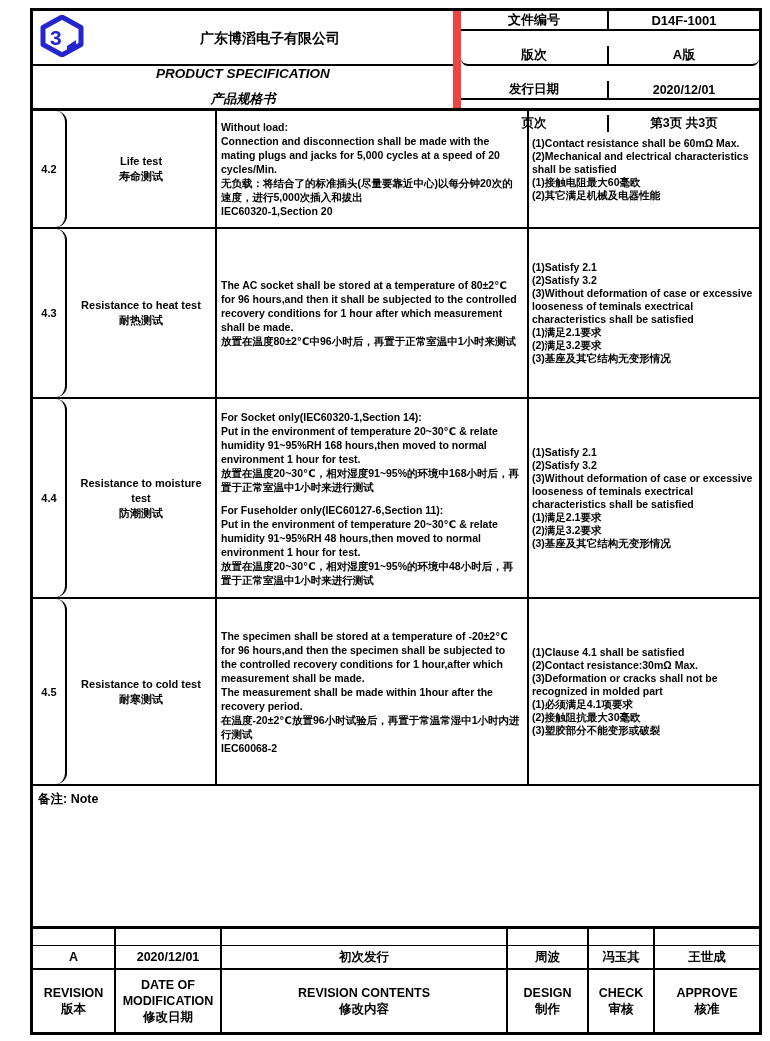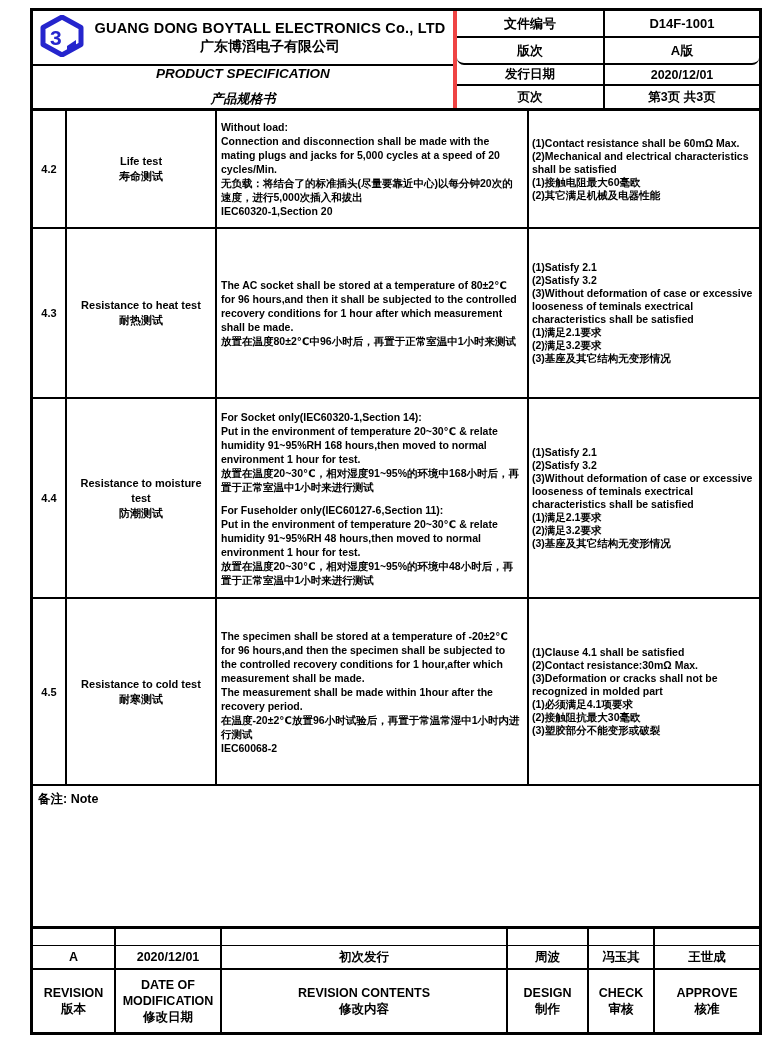--- a/index.html
+++ b/index.html
@@ -13,34 +13,34 @@
   .header { height:100px; display:flex; border-bottom:3px solid #000; flex:none; }
   .header-left { width:420px; display:flex; flex-direction:column; }
   .company-block { height:58px; border-bottom:2px solid #000; display:flex; align-items:center; padding:0 6px; }
   .logo { flex:none; margin-right:8px; }
   .company-names { flex:1; text-align:center; }
   .company-en { font-weight:bold; font-size:14.5px; letter-spacing:.2px; }
   .company-zh { font-weight:bold; font-size:14px; margin-top:2px; }
   .title-block { flex:1; display:flex; flex-direction:column; justify-content:center; text-align:center;font-style:italic; }
   .title-en { font-weight:bold; font-size:13.5px; }
   .title-zh { font-weight:bold; font-size:13px; margin-top:9px; }
-  .header-right { flex:1; border-left:4px solid #ef4444; display:flex; flex-direction:column; }
+  .header-right { flex:1; border-left:8px solid #ef4444; display:flex; flex-direction:column;gap:15px; }
   .hr-row { display:flex; border-bottom:2px solid #000; }
   .hr-row:last-child { border-bottom:none; }
   .hr-r1 { height:27px; } .hr-r2 { height:27px;border-radius:7px; } .hr-r3 { height:21px; } .hr-r4 { flex:1; }
   .hr-label { width:148px; border-right:2px solid #000; display:flex; align-items:center; justify-content:center;
               font-weight:bold; font-size:13px; }
   .hr-value { flex:1; display:flex; align-items:center; justify-content:center; font-weight:bold; font-size:13px; }
   .hr-r3 .hr-label, .hr-r3 .hr-value, .hr-r4 .hr-label, .hr-r4 .hr-value { font-size:12.5px; }
 
   
   .trow { display:flex; border-bottom:2px solid #000; flex:none; overflow:hidden; }
   .row-42 { height:118px; } .row-43 { height:170px; } .row-44 { height:200px; } .row-45 { height:187px; }
   .c-id { width:34px; border-right:2px solid #000; display:flex; align-items:center; justify-content:center;
-          font-weight:bold; font-size:11px; flex:none; }
+          font-weight:bold; font-size:11px; flex:none;border-radius:11px; }
   .c-name { width:150px; border-right:2px solid #000; display:flex; flex-direction:column; justify-content:center;
             text-align:center; font-weight:bold; font-size:11px; line-height:15px; flex:none; padding:0 3px; }
   .c-desc { width:312px; border-right:2px solid #000; display:flex; flex-direction:column; justify-content:center;
             font-size:10.5px; line-height:14px; font-weight:bold; padding:3px 4px; flex:none; overflow:hidden; }
   .c-req { flex:1; display:flex; flex-direction:column; justify-content:center;
            font-size:10.5px; line-height:13px; font-weight:bold; padding:2px 3px; overflow:hidden; }
   .gap { margin-top:9px; }
 
   
   .note { flex:1; border-bottom:3px solid #000; padding:3px 5px; }
@@ -68,21 +68,20 @@
       <div class="header-left">
         <div class="company-block">
           <span class="logo">
             <svg width="46" height="42" viewBox="0 0 46 42">
               <path d="M23 2 L42 12.5 V29.5 L23 40 L4 29.5 V12.5 Z" fill="none" stroke="#2525cd" stroke-width="5" stroke-linejoin="round"></path>
               <text x="11" y="30" font-size="21" font-weight="bold" fill="#2525cd">3</text>
               <path d="M28 31 l9 -6 v7 l-9 6 z" fill="#2525cd"></path>
             </svg>
           </span>
           <div class="company-names">
-            <div class="company-en">GUANG DONG BOYTALL ELECTRONICS Co., LTD</div>
             <div class="company-zh">广东博滔电子有限公司</div>
           </div>
         </div>
         <div class="title-block">
           <div class="title-en">PRODUCT SPECIFICATION</div>
           <div class="title-zh">产品规格书</div>
         </div>
       </div>
       <div class="header-right">
         <div class="hr-row hr-r1">

